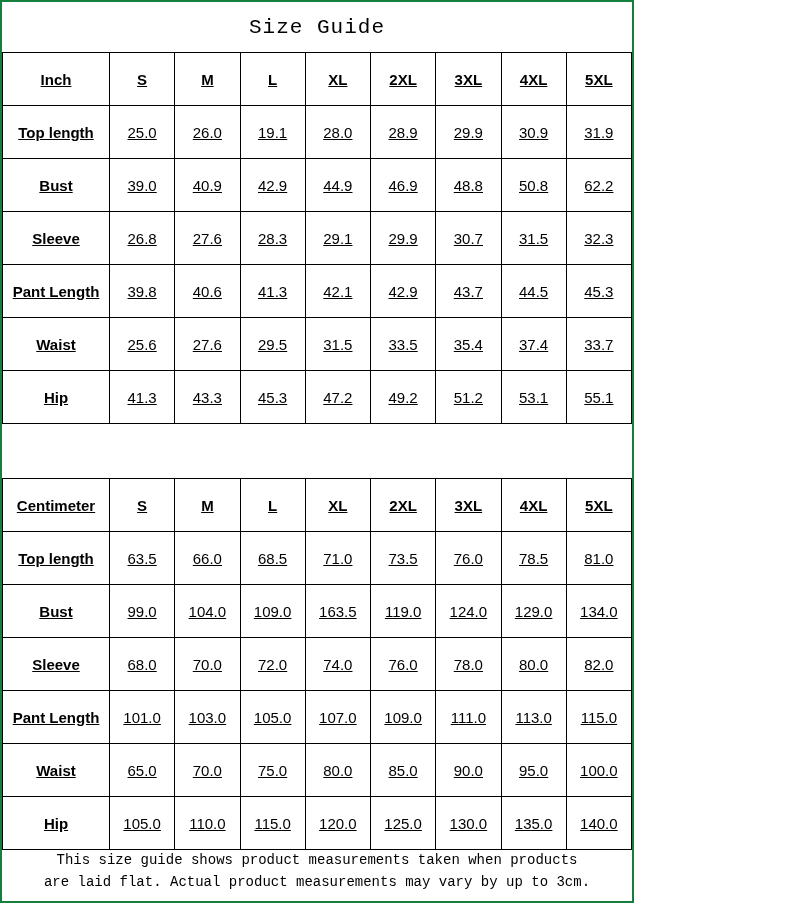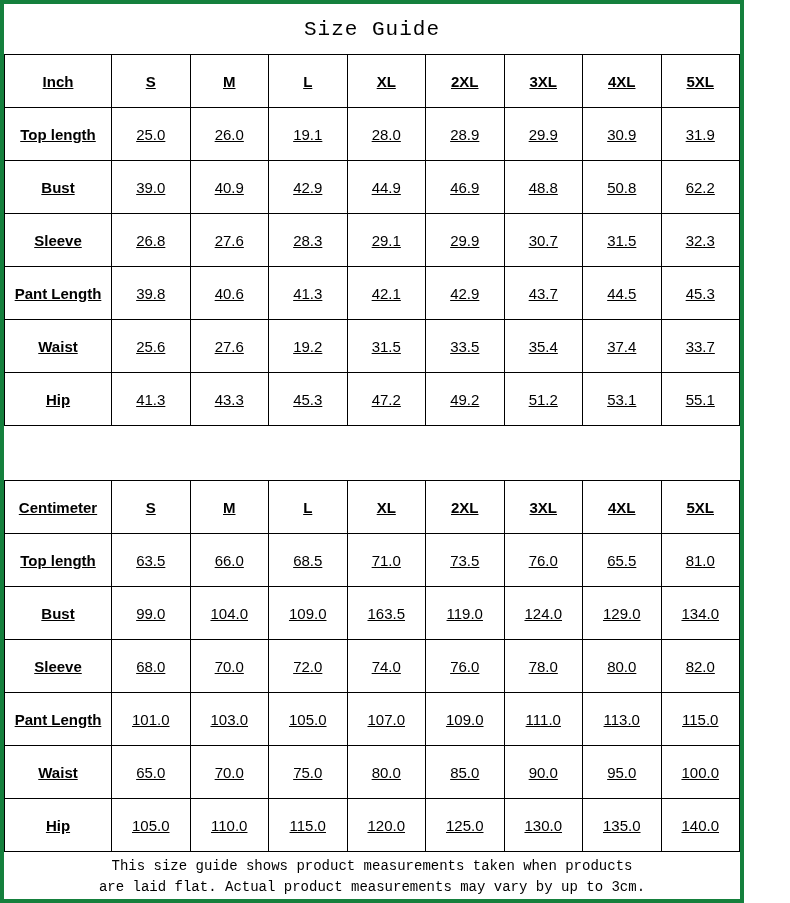--- a/index.html
+++ b/index.html
@@ -3,23 +3,23 @@
 <meta charset="utf-8">
 <style>
   * { margin: 0; padding: 0; box-sizing: border-box; }
   html, body { background: #ffffff; }
   body {
     font-family: "Liberation Sans", sans-serif;
     color: #000000;
     width: 790px;
   }
   .page {
-    width: 744px;
+    width: 634px;
     height: 903px;
-    border: 4px solid #15803d;
+    border: 2px solid #15803d;
     background: #ffffff;
     display: flex;
     flex-direction: column;
   }
   .title-band {
     height: 50px;
     flex: 0 0 auto;
     display: flex;
     align-items: center;
     justify-content: center;
@@ -48,21 +48,21 @@
   table.size-table td { font-weight: normal; }
   .gap-band {
     height: 54px;
     flex: 0 0 auto;
   }
   .footnote-band {
     flex: 1 1 auto;
     display: flex;
     flex-direction: column;
     align-items: center;
-    justify-content: flex-end;
+    justify-content: flex-start;
     font-family: "Liberation Mono", "DejaVu Sans Mono", monospace;
     font-size: 14px;
     line-height: 1.55;
     text-align: center;
   }
 </style>
 </head>
 <body>
 
 <div class="page">
@@ -135,21 +135,21 @@
           <td>42.1</td>
           <td>42.9</td>
           <td>43.7</td>
           <td>44.5</td>
           <td>45.3</td>
         </tr>
         <tr>
           <th>Waist</th>
           <td>25.6</td>
           <td>27.6</td>
-          <td>19.2</td>
+          <td>29.5</td>
           <td>31.5</td>
           <td>33.5</td>
           <td>35.4</td>
           <td>37.4</td>
           <td>33.7</td>
         </tr>
         <tr>
           <th>Hip</th>
           <td>41.3</td>
           <td>43.3</td>
@@ -192,21 +192,21 @@
       </thead>
       <tbody>
         <tr>
           <th>Top length</th>
           <td>63.5</td>
           <td>66.0</td>
           <td>68.5</td>
           <td>71.0</td>
           <td>73.5</td>
           <td>76.0</td>
-          <td>65.5</td>
+          <td>78.5</td>
           <td>81.0</td>
         </tr>
         <tr>
           <th>Bust</th>
           <td>99.0</td>
           <td>104.0</td>
           <td>109.0</td>
           <td>163.5</td>
           <td>119.0</td>
           <td>124.0</td>

